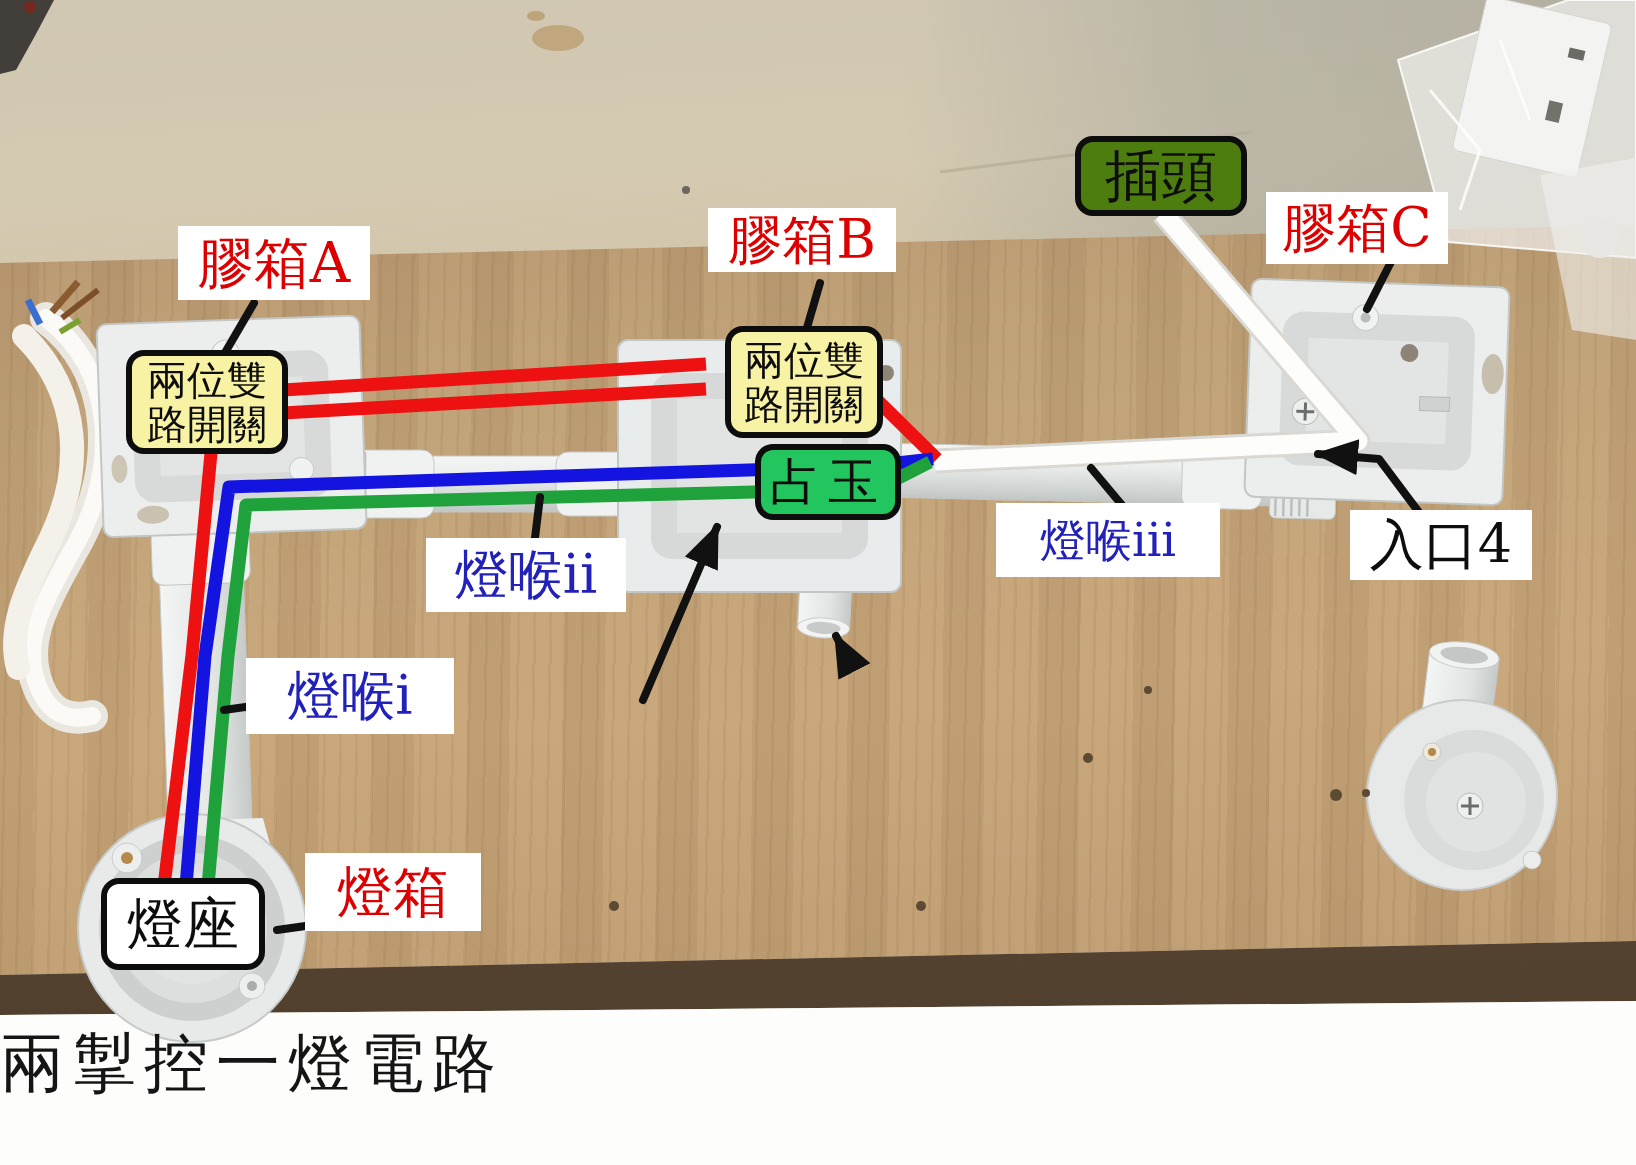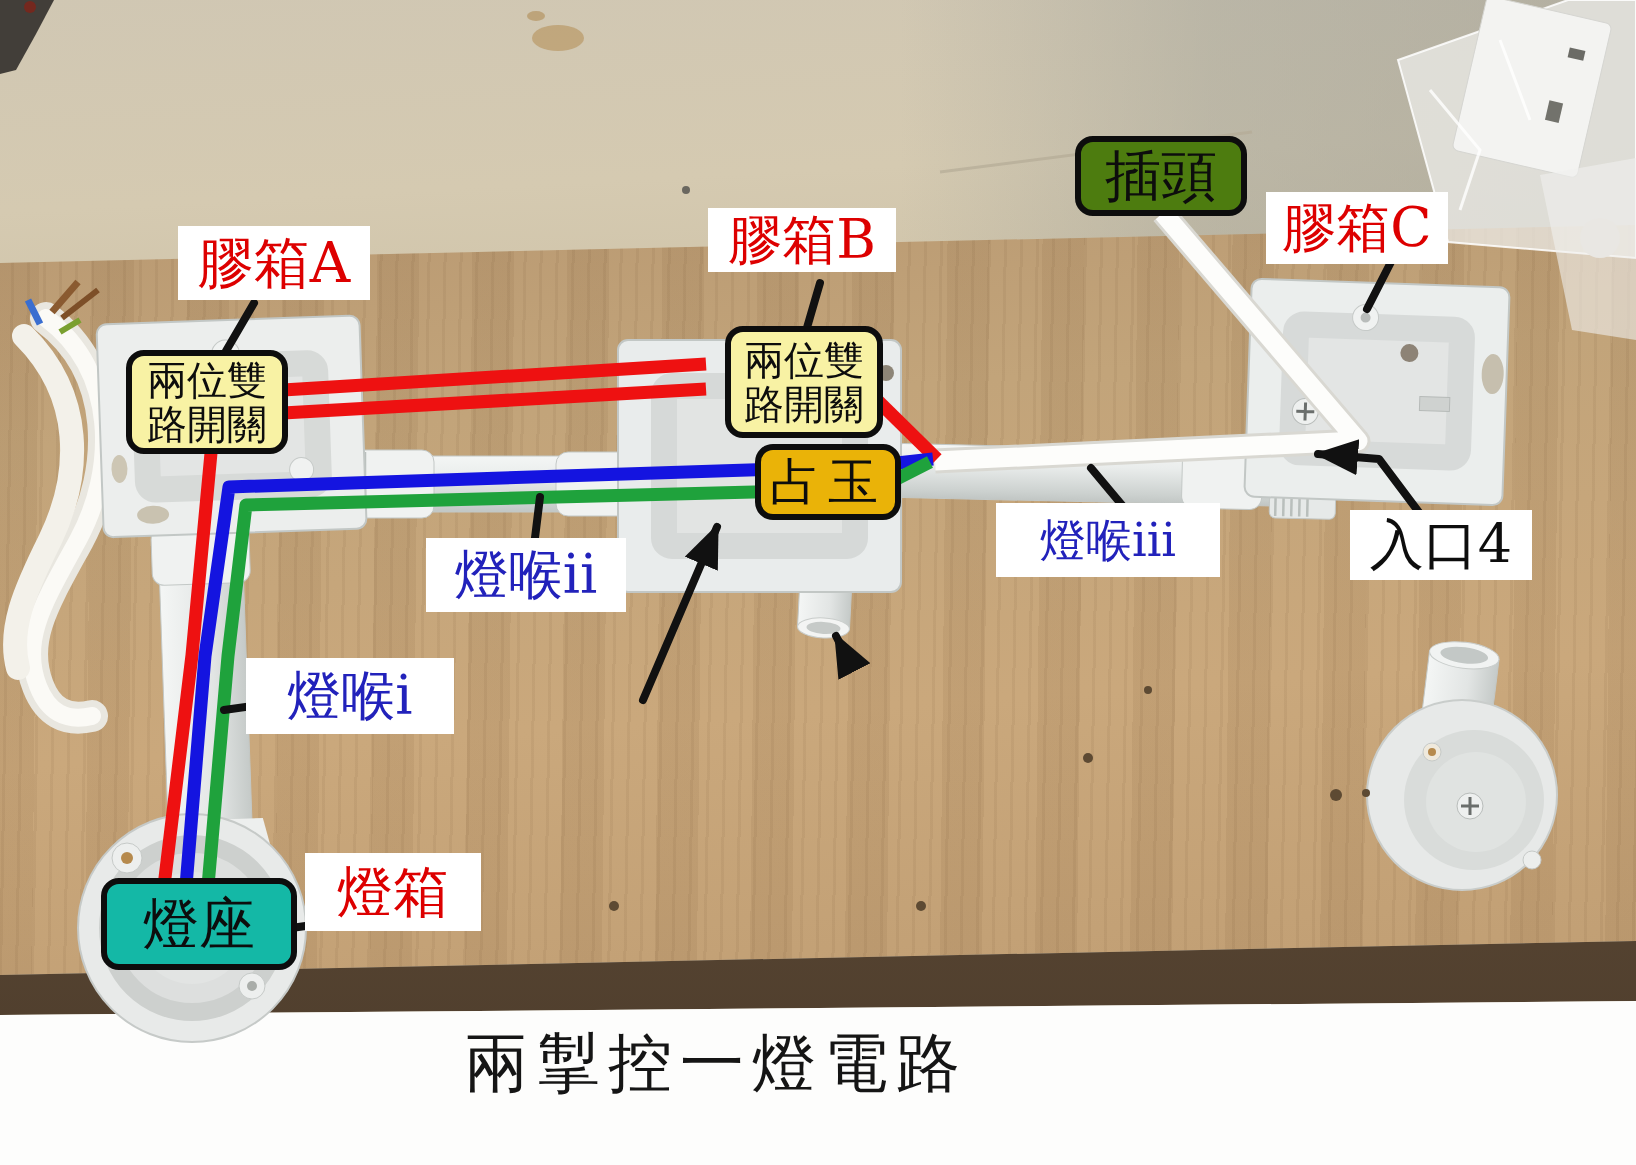--- a/index.html
+++ b/index.html
@@ -16,21 +16,21 @@
       repeating-linear-gradient(90.6deg, rgba(118,84,48,.10) 0 42px, rgba(0,0,0,0) 42px 95px),
       linear-gradient(176deg,#b2906b 0%,#c2a47a 35%,#caa87c 60%,#bb996f 100%);}
   #table-edge{clip-path:polygon(0 975px,1636px 941px,1636px 1001px,0 1015px);
       background:linear-gradient(180deg,#74604a,#4c3b2a);}
   #paper{clip-path:polygon(0 1015px,1636px 1001px,1636px 1165px,0 1165px);background:#fdfdfc;}
   svg.overlay{position:absolute;left:0;top:0;}
   .lbl{position:absolute;display:flex;align-items:center;justify-content:center;
        font-family:"DejaVu Serif","DejaVu Sans",serif;text-align:center;line-height:1.1;}
   .lbl.white{background:#ffffff;}
   .lbl.yellow{border:6px solid #0d0d0d;border-radius:18px;box-sizing:border-box;}
-  #title{position:absolute;left:0;top:1020px;width:1432px;text-align:center;
+  #title{position:absolute;left:0;top:1020px;width:1432px;
          font-family:"DejaVu Serif","DejaVu Sans",serif;font-size:64px;color:#151515;letter-spacing:8px;}
 </style>
 </head>
 <body>
 
 <div id="stage">
 
   <div class="zone" id="wall"></div>
   <div class="zone" id="board"></div>
   <div class="zone" id="table-edge"></div>
@@ -234,30 +234,30 @@
   <div class="lbl yellow" style="left: 126px; top: 350px; width: 162px; height: 104px; font-size: 40px; flex-direction: column; color: rgb(13, 13, 13); background-color: rgb(248, 242, 164);">
     <span>兩位雙</span>
     <span>路開關</span>
   </div>
 
   <div class="lbl yellow" style="left: 725px; top: 326px; width: 158px; height: 112px; font-size: 40px; flex-direction: column; color: rgb(13, 13, 13); background-color: rgb(248, 242, 164);">
     <span>兩位雙</span>
     <span>路開關</span>
   </div>
 
-  <div class="lbl yellow" style="left: 755px; top: 444px; width: 146px; height: 76px; font-size: 50px; letter-spacing: 8px; color: rgb(13, 13, 13); background-color: #eab308;">占玉</div>
+  <div class="lbl yellow" style="left: 755px; top: 444px; width: 146px; height: 76px; font-size: 50px; letter-spacing: 8px; color: rgb(13, 13, 13); background-color: #22c55e;">占玉</div>
 
   <div class="lbl yellow" style="left: 1075px; top: 136px; width: 172px; height: 80px; font-size: 56px; color: rgb(13, 13, 13); background-color: #4d7c0f;">插頭</div>
 
   <div class="lbl white" style="left: 426px; top: 538px; width: 200px; height: 74px; font-size: 54px; color: rgb(34, 34, 187);">燈喉ii</div>
 
   <div class="lbl white" style="left: 246px; top: 658px; width: 208px; height: 76px; font-size: 54px; color: rgb(34, 34, 187);">燈喉i</div>
 
   <div class="lbl white" style="left: 996px; top: 503px; width: 224px; height: 74px; font-size: 46px; color: rgb(34, 34, 187);">燈喉iii</div>
 
   <div class="lbl white" style="left: 1350px; top: 510px; width: 182px; height: 70px; font-size: 54px; color: rgb(13, 13, 13);">入口4</div>
 
-  <div class="lbl yellow" style="left: 101px; top: 878px; width: 196px; height: 92px; font-size: 56px; color: rgb(13, 13, 13); background-color: #14b8a6;">燈座</div>
+  <div class="lbl yellow" style="left: 101px; top: 878px; width: 164px; height: 92px; font-size: 56px; color: rgb(13, 13, 13); background-color: #ffffff;">燈座</div>
 
   <div class="lbl white" style="left: 305px; top: 853px; width: 176px; height: 78px; font-size: 56px; color: rgb(221, 0, 0);">燈箱</div>
 
   <div id="title">兩掣控一燈電路</div>
 </div>
 
 </body></html>

